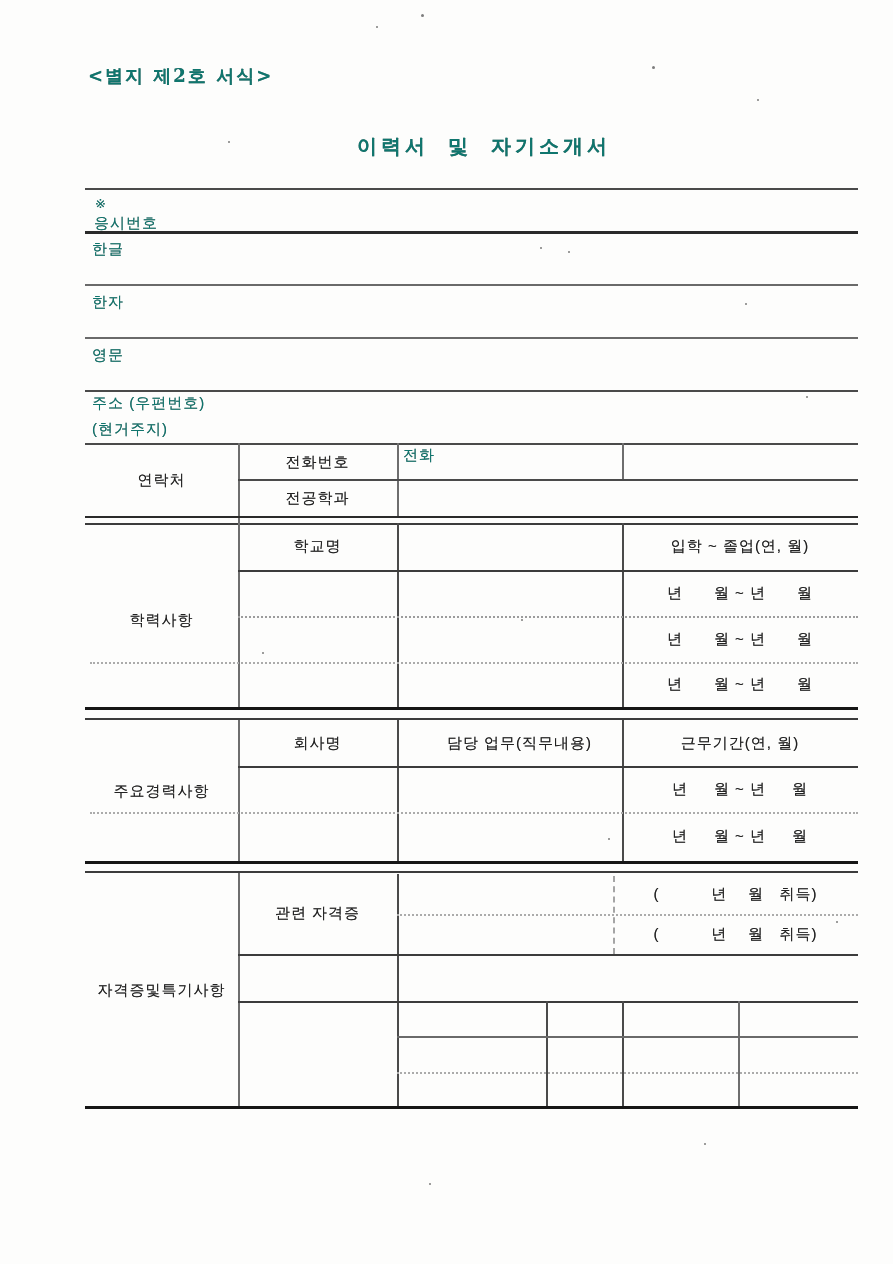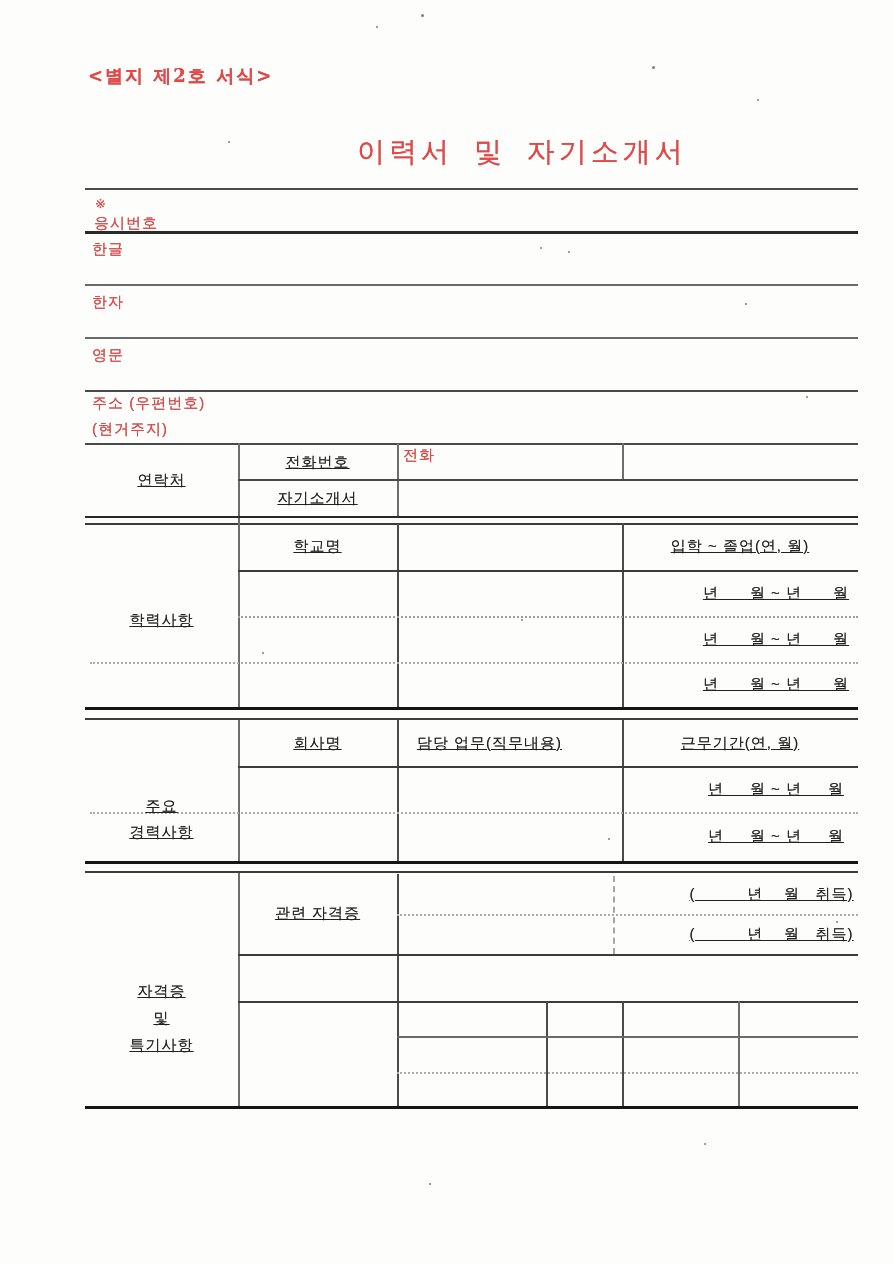--- a/index.html
+++ b/index.html
@@ -23,36 +23,35 @@
   .dl.light{border-top:2px dotted #ababab;}
   
   .vl{position:absolute;width:2px;background:#6e6e6e;}
   .vl.dark{background:#4a4a4a;}
   .vl.dashed{width:0;background:none;border-left:2px dashed #a5a5a5;}
   
   .lbl{
     position:absolute;display:flex;align-items:center;justify-content:center;
     font-size:15px;letter-spacing:1px;color:#222;
     text-shadow:0 0 0.5px rgba(20,20,20,.55);
-    text-decoration:underline;
   }
-  .lbl.col{flex-direction:column;margin-top:28px;}
+  .lbl.col{flex-direction:row;}
   
   .txt{
-    position:absolute;font-size:15px;letter-spacing:1px;color:#ef4444;
+    position:absolute;font-size:15px;letter-spacing:1px;color:#0f766e;
     text-shadow:0 0 0.5px rgba(20,20,20,.55);white-space:nowrap;
   }
-  .pre{white-space:pre;margin-left:36px;}
+  .pre{white-space:pre;}
   .form-note{
     font-family:"DejaVu Serif","Liberation Serif",serif;
     font-size:18px;font-weight:bold;letter-spacing:2px;
   }
   .doc-title{
     font-family:"DejaVu Serif","Liberation Serif",serif;
-    font-size:28px;letter-spacing:4px;word-spacing:8px;
+    font-size:20px;letter-spacing:4px;word-spacing:8px;font-weight:bold;
   }
   .small{font-size:13px;}
   .noise{position:absolute;background:#7d7d7d;border-radius:50%;}
 </style>
 </head>
 <body>
 
 <div class="page">
 
   <div class="txt form-note" style="left:88px;top:64px;">&lt;별지 제2호 서식&gt;</div>
@@ -74,21 +73,21 @@
   <div class="txt" style="left:92px;top:420px;">(현거주지)</div>
 
   <div class="vl" style="left:238px;top:443px;height:75px;"></div>
   <div class="vl" style="left:397px;top:443px;height:75px;"></div>
   <div class="vl" style="left:622px;top:443px;height:38px;"></div>
   <div class="hl" style="left:238px;width:620px;top:479px;"></div>
 
   <div class="lbl" style="left:85px;top:443px;width:153px;height:75px;">연락처</div>
   <div class="lbl" style="left:238px;top:443px;width:159px;height:38px;">전화번호</div>
   <div class="txt" style="left:403px;top:446px;">전화</div>
-  <div class="lbl" style="left:238px;top:479px;width:159px;height:39px;">자기소개서</div>
+  <div class="lbl" style="left:238px;top:479px;width:159px;height:39px;">전공학과</div>
 
   <div class="hl dark" style="left:85px;width:773px;top:516px;"></div>
   <div class="hl mid" style="left:85px;width:773px;top:523px;"></div>
 
   <div class="vl" style="left:238px;top:518px;height:189px;"></div>
   <div class="vl dark" style="left:397px;top:523px;height:184px;"></div>
   <div class="vl dark" style="left:622px;top:523px;height:184px;"></div>
   <div class="hl mid" style="left:238px;width:620px;top:570px;"></div>
   <div class="dl" style="left:238px;width:620px;top:616px;"></div>
   <div class="dl light" style="left:90px;width:768px;top:662px;"></div>
@@ -107,21 +106,21 @@
   <div class="vl dark" style="left:397px;top:720px;height:141px;"></div>
   <div class="vl dark" style="left:622px;top:720px;height:141px;"></div>
   <div class="hl mid" style="left:238px;width:620px;top:766px;"></div>
   <div class="dl light" style="left:90px;width:768px;top:812px;"></div>
 
   <div class="lbl col" style="left:85px;top:720px;width:153px;height:141px;line-height:1.7;">
     <span>주요</span>
     <span>경력사항</span>
   </div>
   <div class="lbl" style="left:238px;top:720px;width:159px;height:46px;">회사명</div>
-  <div class="lbl" style="left:377px;top:720px;width:225px;height:46px;">담당 업무(직무내용)</div>
+  <div class="lbl" style="left:407px;top:720px;width:225px;height:46px;">담당 업무(직무내용)</div>
   <div class="lbl" style="left:622px;top:720px;width:236px;height:46px;">근무기간(연, 월)</div>
   <div class="lbl pre" style="left:622px;top:766px;width:236px;height:46px;">년     월 ~ 년     월</div>
   <div class="lbl pre" style="left:622px;top:812px;width:236px;height:49px;">년     월 ~ 년     월</div>
 
   <div class="hl heavy" style="left:85px;width:773px;top:861px;"></div>
   <div class="hl mid" style="left:85px;width:773px;top:871px;"></div>
 
   <div class="vl" style="left:238px;top:873px;height:233px;"></div>
   <div class="vl dark" style="left:397px;top:874px;height:232px;"></div>
   <div class="vl dashed" style="left:613px;top:876px;height:78px;"></div>

